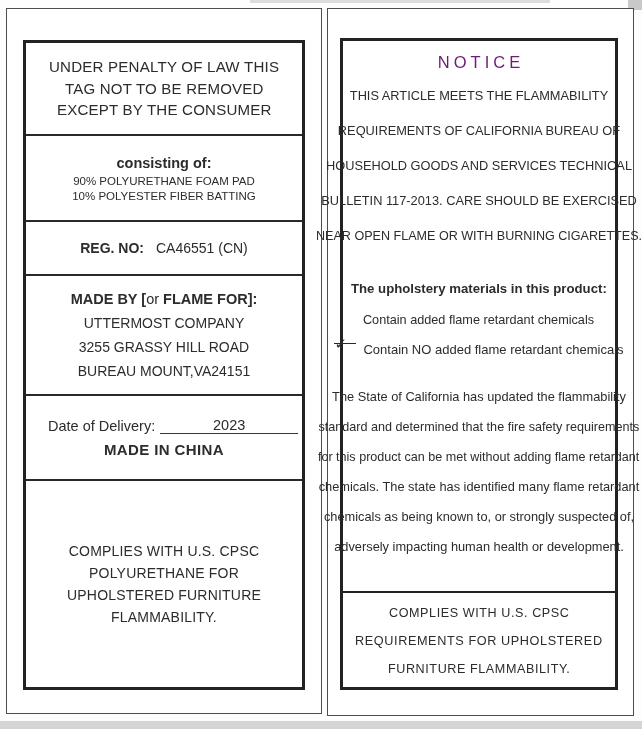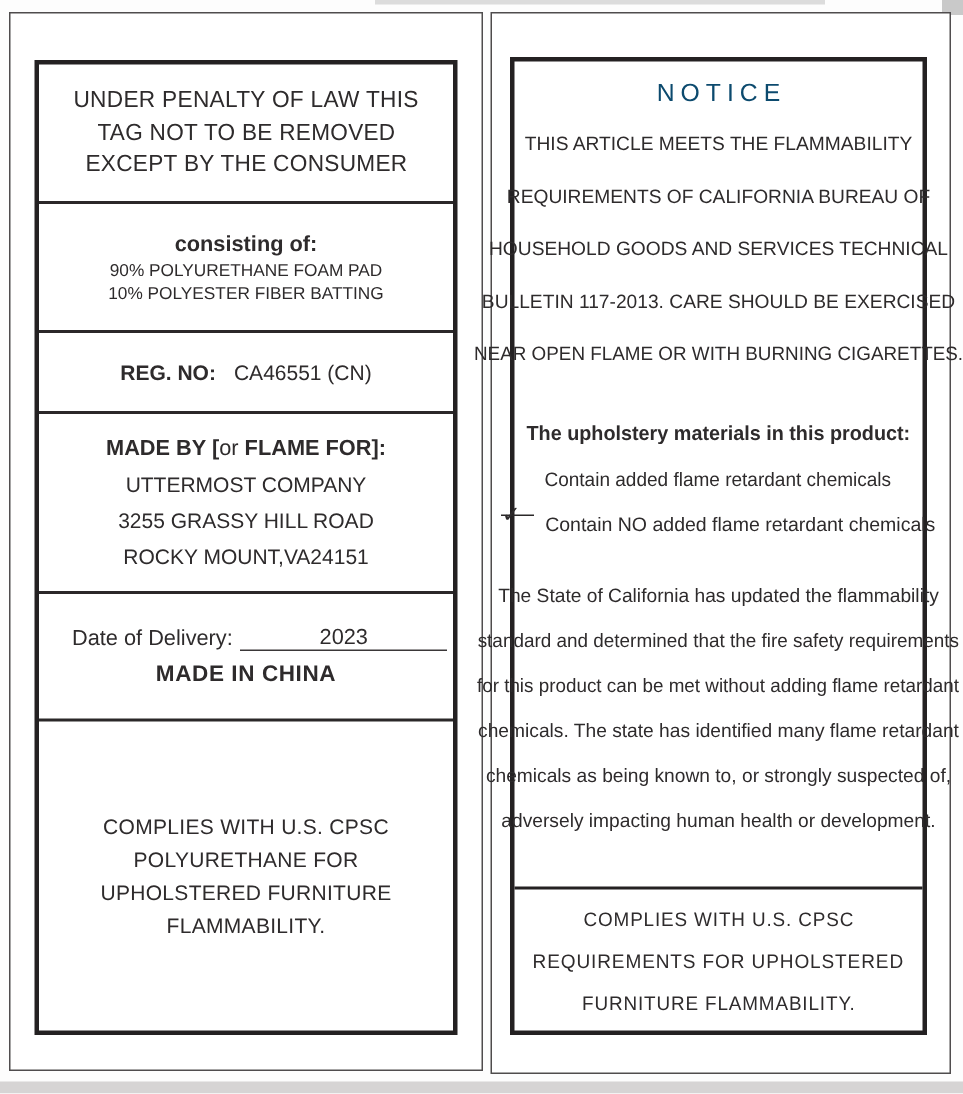--- a/index.html
+++ b/index.html
@@ -49,21 +49,21 @@
   .madeby-line { font-size:14px; }
 
   .date-row { display:flex; align-items:flex-end; padding-left:22px; font-size:14.5px; }
   .dl-line  { width:138px; border-bottom:1.5px solid #3a3738; text-align:center; margin-left:5px; padding-bottom:0; line-height:15px; }
   .origin-line { font-weight:bold; font-size:15px; letter-spacing:.4px; text-align:center; }
 
   .sec-complies { font-size:14px; line-height:22px; letter-spacing:.2px; }
 
   
   .r-main { height:550px; display:flex; flex-direction:column; align-items:center; text-align:center; }
-  .r-title { margin-top:12px; font-size:16.5px; letter-spacing:4px; text-indent:4px; color:#0c4a6e; }
+  .r-title { margin-top:12px; font-size:16.5px; letter-spacing:4px; text-indent:4px; color:#701a75; }
   .r-notice-lines { margin-top:17px; display:flex; flex-direction:column; gap:22px; }
   .r-line { font-size:12.8px; line-height:13px; white-space:nowrap; }
   .r-uph-heading { margin-top:39px; font-weight:bold; font-size:13.5px; white-space:nowrap; }
   .opt-row { margin-top:16px; display:flex; align-items:center; justify-content:center; gap:7px; font-size:13px; white-space:nowrap; height:14px; }
   .checkline { position:relative; display:inline-block; width:22px; height:12px; border-top:1.6px solid #2b2829; }
   .tick { position:absolute; left:0; top:-8px; font-size:15px; line-height:15px; }
   .r-state-lines { margin-top:34px; display:flex; flex-direction:column; gap:17px; }
   .r-divider { border-top:2.5px solid #242122; }
   .r-complies { flex:1; display:flex; flex-direction:column; align-items:center; justify-content:center; gap:15px; text-align:center; }
   .r-complies .r-line { font-size:13px; letter-spacing:.6px; }
@@ -97,21 +97,21 @@
     <div class="sec sec-reg">
       <span class="reg-label">REG. NO:</span>
       <span class="reg-value">CA46551 (CN)</span>
     </div>
 
 
     <div class="sec sec-madeby">
       <div class="madeby-heading"><span class="b">MADE BY [</span><span>or</span><span class="b"> FLAME FOR]:</span></div>
       <div class="madeby-line">UTTERMOST COMPANY</div>
       <div class="madeby-line">3255 GRASSY HILL ROAD</div>
-      <div class="madeby-line">ROCKY MOUNT,VA24151</div>
+      <div class="madeby-line">BUREAU MOUNT,VA24151</div>
     </div>
 
     <div class="sec sec-delivery">
       <div class="date-row">
         <span>Date of Delivery:</span>
         <span class="dl-line"><span class="dl-value">2023</span></span>
       </div>
       <div class="origin-line">MADE IN CHINA</div>
     </div>
 

